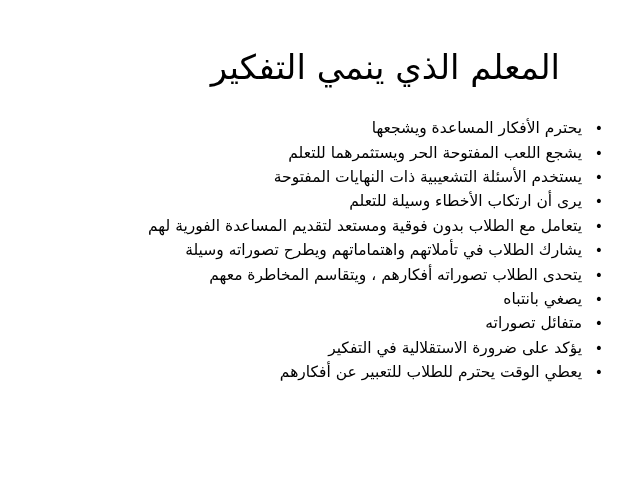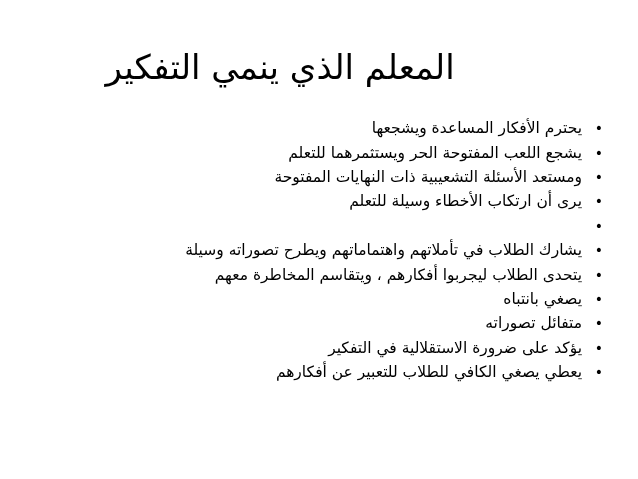--- a/index.html
+++ b/index.html
@@ -1,18 +1,18 @@
 <!DOCTYPE html>
 <html><head>
 <meta charset="utf-8">
 <style>
   html, body { margin:0; padding:0; }
   body { width:638px; height:479px; background:#ffffff; position:relative; overflow:hidden;
          font-family:"DejaVu Sans", "Liberation Sans", sans-serif; color:#000; }
-  .title { position:absolute; top:42px; left:0; width:560px; text-align:center;
+  .title { position:absolute; top:42px; left:0; width:560px; text-align:right;
            font-size:34px; line-height:50px; direction:rtl; }
   .list { position:absolute; top:116px; right:22px; width:560px; margin:0; padding:0;
           list-style:none; direction:rtl; }
   .item { display:flex; flex-direction:row; align-items:center; height:24.4px;
           font-size:15.5px; white-space:nowrap; }
   .bullet { width:34px; text-align:center; font-size:14px; flex:0 0 34px; }
   .txt { flex:0 0 auto; }
 </style>
 </head>
 <body>
@@ -23,47 +23,48 @@
     <li class="item">
         <span class="bullet">•</span>
         <span class="txt">يحترم الأفكار المساعدة ويشجعها</span>
       </li>
     <li class="item">
         <span class="bullet">•</span>
         <span class="txt">يشجع اللعب المفتوحة الحر ويستثمرهما للتعلم</span>
       </li>
     <li class="item">
         <span class="bullet">•</span>
-        <span class="txt">ومستعد الأسئلة التشعيبية ذات النهايات المفتوحة</span>
+        <span class="txt">يستخدم الأسئلة التشعيبية ذات النهايات المفتوحة</span>
       </li>
     <li class="item">
         <span class="bullet">•</span>
         <span class="txt">يرى أن ارتكاب الأخطاء وسيلة للتعلم</span>
       </li>
     <li class="item">
         <span class="bullet">•</span>
+        <span class="txt">يتعامل مع الطلاب بدون فوقية ومستعد لتقديم المساعدة الفورية لهم</span>
       </li>
     <li class="item">
         <span class="bullet">•</span>
         <span class="txt">يشارك الطلاب في تأملاتهم واهتماماتهم ويطرح تصوراته وسيلة</span>
       </li>
     <li class="item">
         <span class="bullet">•</span>
-        <span class="txt">يتحدى الطلاب ليجربوا أفكارهم ، ويتقاسم المخاطرة معهم</span>
+        <span class="txt">يتحدى الطلاب تصوراته أفكارهم ، ويتقاسم المخاطرة معهم</span>
       </li>
     <li class="item">
         <span class="bullet">•</span>
         <span class="txt">يصغي بانتباه</span>
       </li>
     <li class="item">
         <span class="bullet">•</span>
         <span class="txt">متفائل تصوراته</span>
       </li>
     <li class="item">
         <span class="bullet">•</span>
         <span class="txt">يؤكد على ضرورة الاستقلالية في التفكير</span>
       </li>
     <li class="item">
         <span class="bullet">•</span>
-        <span class="txt">يعطي يصغي الكافي للطلاب للتعبير عن أفكارهم</span>
+        <span class="txt">يعطي الوقت يحترم للطلاب للتعبير عن أفكارهم</span>
       </li>
   </ul>
 </div>
 
 </body></html>

